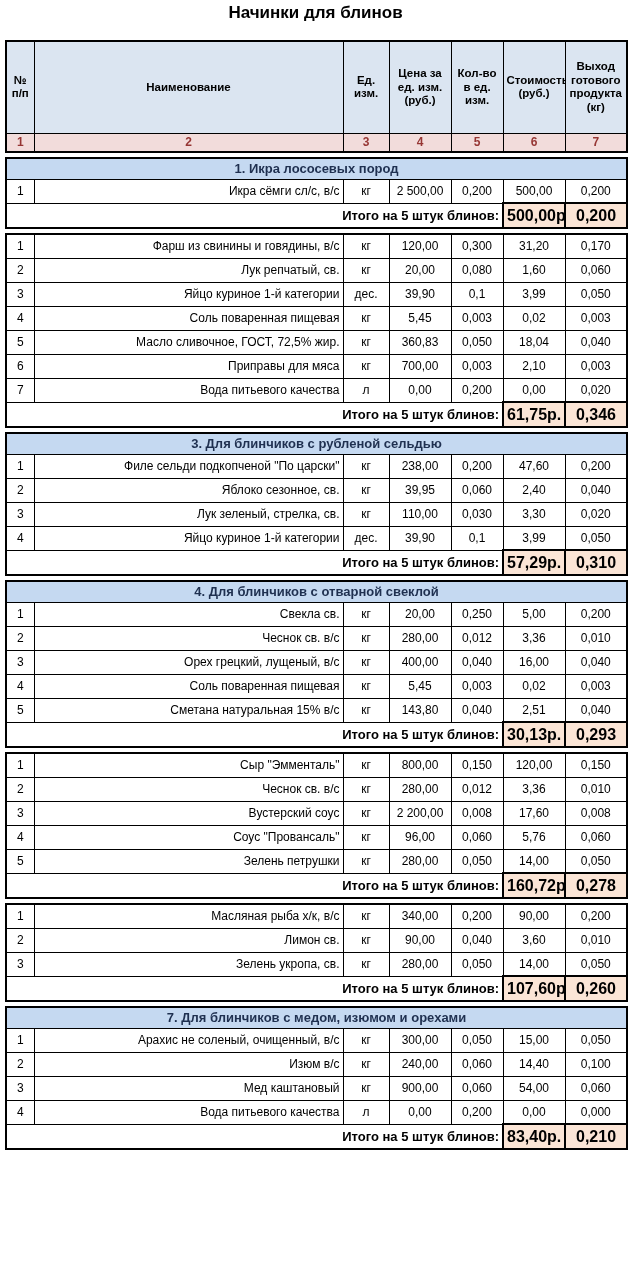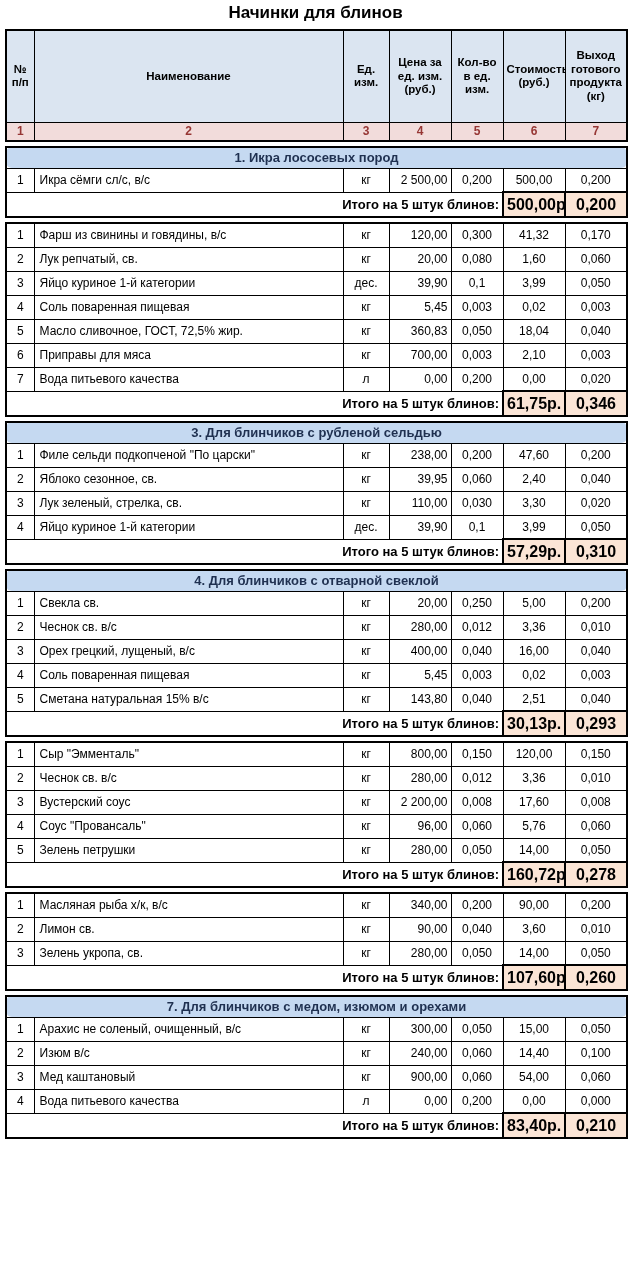--- a/index.html
+++ b/index.html
@@ -10,43 +10,43 @@
     --section-text:#1f3050;
     --total-peach:#fbe5d6;
     --border-color:#000000;
     --page-bg:#ffffff;
     --text-color:#000000;
   }
   *{box-sizing:border-box;}
   html,body{margin:0;padding:0;background:var(--page-bg);}
   body{font-family:"Liberation Sans","DejaVu Sans",sans-serif;color:var(--text-color);}
   .page{width:630px;padding:2px 4px 4px 5px;}
-  .doc-title{font-size:17px;line-height:20px;font-weight:bold;text-align:center;margin:1px 0 6px 0;color:var(--text-color);}
+  .doc-title{font-size:17px;line-height:20px;font-weight:bold;text-align:center;margin:1px 0 17px 0;color:var(--text-color);}
   table{border-collapse:collapse;table-layout:fixed;width:621px;border:2px solid var(--border-color);margin:0 0 4px 0;}
   col.c1{width:28px;}
   col.c2{width:309px;}
   col.c3{width:46px;}
   col.c4{width:62px;}
   col.c5{width:52px;}
   col.c6{width:62px;}
   col.c7{width:62px;}
   td,th{border:1px solid var(--border-color);padding:1px 3px;font-size:12px;overflow:hidden;}
   
   th.colhead{background:var(--header-blue);font-weight:bold;font-size:11.5px;line-height:13.5px;
     text-align:center;vertical-align:middle;height:92px;white-space:pre-line;}
   td.colnum{background:var(--numbered-pink);color:var(--numbered-text);font-weight:bold;
     text-align:center;height:19px;font-size:12px;}
   
   td.section-title{background:var(--section-blue);color:var(--section-text);font-weight:bold;
-    font-size:13px;text-align:center;height:21px;border-radius:6px;}
+    font-size:13px;text-align:center;height:21px;}
   tr.data-row td{height:24px;white-space:nowrap;}
   td.c-num{text-align:center;}
-  td.c-name{text-align:left;padding-left:5px;}
+  td.c-name{text-align:right;padding-left:5px;}
   td.c-unit{text-align:center;}
-  td.c-price{text-align:right;margin-top:20px;}
+  td.c-price{text-align:center;margin-top:20px;}
   td.c-qty{text-align:center;}
   td.c-cost{text-align:center;}
   td.c-yield{text-align:center;}
   tr.total-row td{height:25px;}
   td.total-label{font-weight:bold;font-size:13px;text-align:right;background:#fff;}
   td.total-cost,td.total-yield{background:var(--total-peach);font-weight:bold;font-size:16px;
     text-align:center;border:2px solid var(--border-color);}
 </style>
 </head>
 <body>
@@ -138,21 +138,21 @@
           <col class="c6">
           <col class="c7">
       </colgroup>
       <tbody>
         <tr class="data-row">
             <td class="c-num">1</td>
             <td class="c-name">Фарш из свинины и говядины, в/с</td>
             <td class="c-unit">кг</td>
             <td class="c-price">120,00</td>
             <td class="c-qty">0,300</td>
-            <td class="c-cost">41,32</td>
+            <td class="c-cost">31,20</td>
             <td class="c-yield">0,170</td>
           </tr>
           <tr class="data-row">
             <td class="c-num">2</td>
             <td class="c-name">Лук репчатый, св.</td>
             <td class="c-unit">кг</td>
             <td class="c-price">20,00</td>
             <td class="c-qty">0,080</td>
             <td class="c-cost">1,60</td>
             <td class="c-yield">0,060</td>

